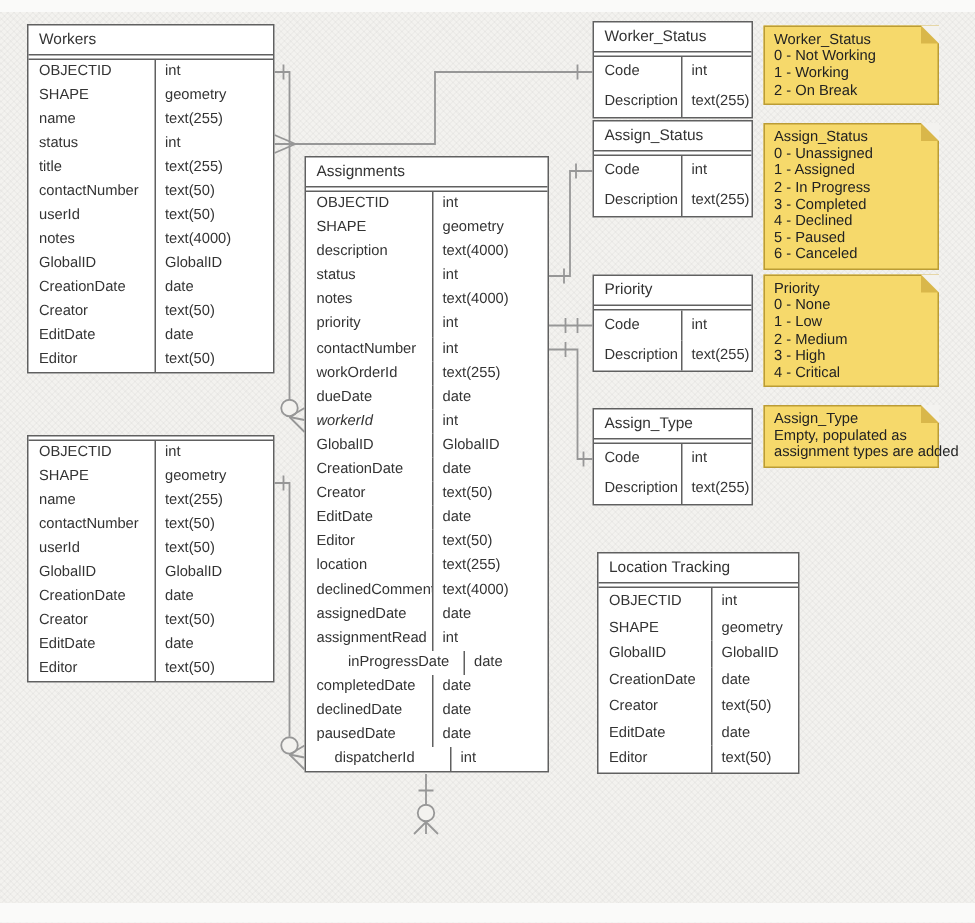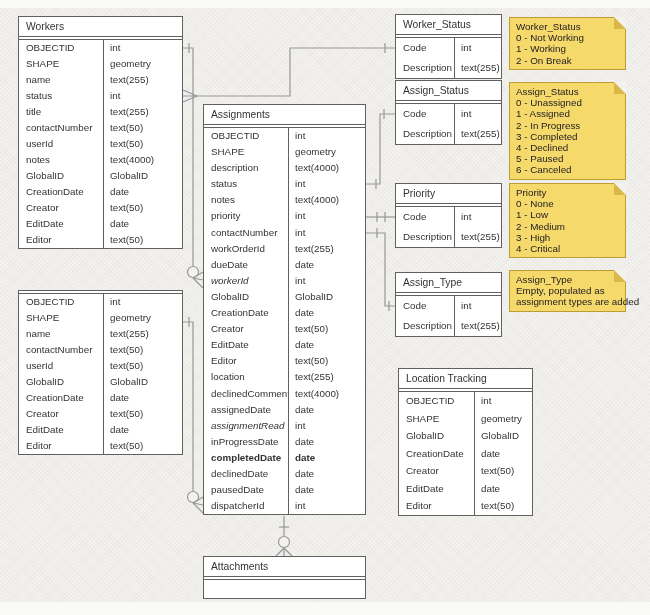--- a/index.html
+++ b/index.html
@@ -272,40 +272,40 @@
         </div>
         <div class="frow" style="height: 16.1px; line-height: 16.1px;">
           <div class="fname" style="width: 84px;">declinedComment</div>
           <div class="ftype">text(4000)</div>
         </div>
         <div class="frow" style="height: 16.1px; line-height: 16.1px;">
           <div class="fname" style="width: 84px;">assignedDate</div>
           <div class="ftype">date</div>
         </div>
         <div class="frow" style="height: 16.1px; line-height: 16.1px;">
-          <div class="fname" style="width: 84px; font-style: italic;">assignmentRead</div>
-          <div class="ftype">int</div>
-        </div>
-        <div class="frow" style="height: 16.1px; line-height: 16.1px;">
+          <div class="fname" style="width: 84px;">assignmentRead</div>
+          <div class="ftype">int</div>
+        </div>
+        <div class="frow" style="height: 16.1px; line-height: 16.1px; padding-left: 21px;">
           <div class="fname" style="width: 84px;">inProgressDate</div>
           <div class="ftype">date</div>
         </div>
-        <div class="frow" style="height: 16.1px; line-height: 16.1px; font-weight: bold;">
+        <div class="frow" style="height: 16.1px; line-height: 16.1px;">
           <div class="fname" style="width: 84px;">completedDate</div>
           <div class="ftype">date</div>
         </div>
         <div class="frow" style="height: 16.1px; line-height: 16.1px;">
           <div class="fname" style="width: 84px;">declinedDate</div>
           <div class="ftype">date</div>
         </div>
         <div class="frow" style="height: 16.1px; line-height: 16.1px;">
           <div class="fname" style="width: 84px;">pausedDate</div>
           <div class="ftype">date</div>
         </div>
-        <div class="frow" style="height: 16.1px; line-height: 16.1px;">
+        <div class="frow" style="height: 16.1px; line-height: 16.1px; margin-left: 12px;">
           <div class="fname" style="width: 84px;">dispatcherId</div>
           <div class="ftype">int</div>
         </div>
       </div>
     </div>
     <div class="table" style="left: 395px; top: 14px; width: 107px;">
       <div class="thead">Worker_Status</div>
       <div class="tbody">
         <div class="frow" style="height: 20px; line-height: 20px;">
           <div class="fname" style="width: 58px;">Code</div>
@@ -379,28 +379,20 @@
           <div class="fname" style="width: 75px;">Creator</div>
           <div class="ftype">text(50)</div>
         </div>
         <div class="frow" style="height: 17.5px; line-height: 17.5px;">
           <div class="fname" style="width: 75px;">EditDate</div>
           <div class="ftype">date</div>
         </div>
         <div class="frow" style="height: 17.5px; line-height: 17.5px;">
           <div class="fname" style="width: 75px;">Editor</div>
           <div class="ftype">text(50)</div>
-        </div>
-      </div>
-    </div>
-    <div class="table" style="left: 203px; top: 556px; width: 163px;">
-      <div class="thead">Attachments</div>
-      <div class="tbody">
-        <div class="frow frow-empty" style="height: 18px;">
-          <div class="ftype"></div>
         </div>
       </div>
     </div>
     <div class="note" style="left: 509px; top: 17px; width: 117px;">
       <div class="note-line">Worker_Status</div>
       <div class="note-line">0 - Not Working</div>
       <div class="note-line">1 - Working</div>
       <div class="note-line">2 - On Break</div>
     </div>
     <div class="note" style="left: 509px; top: 82px; width: 117px;">

